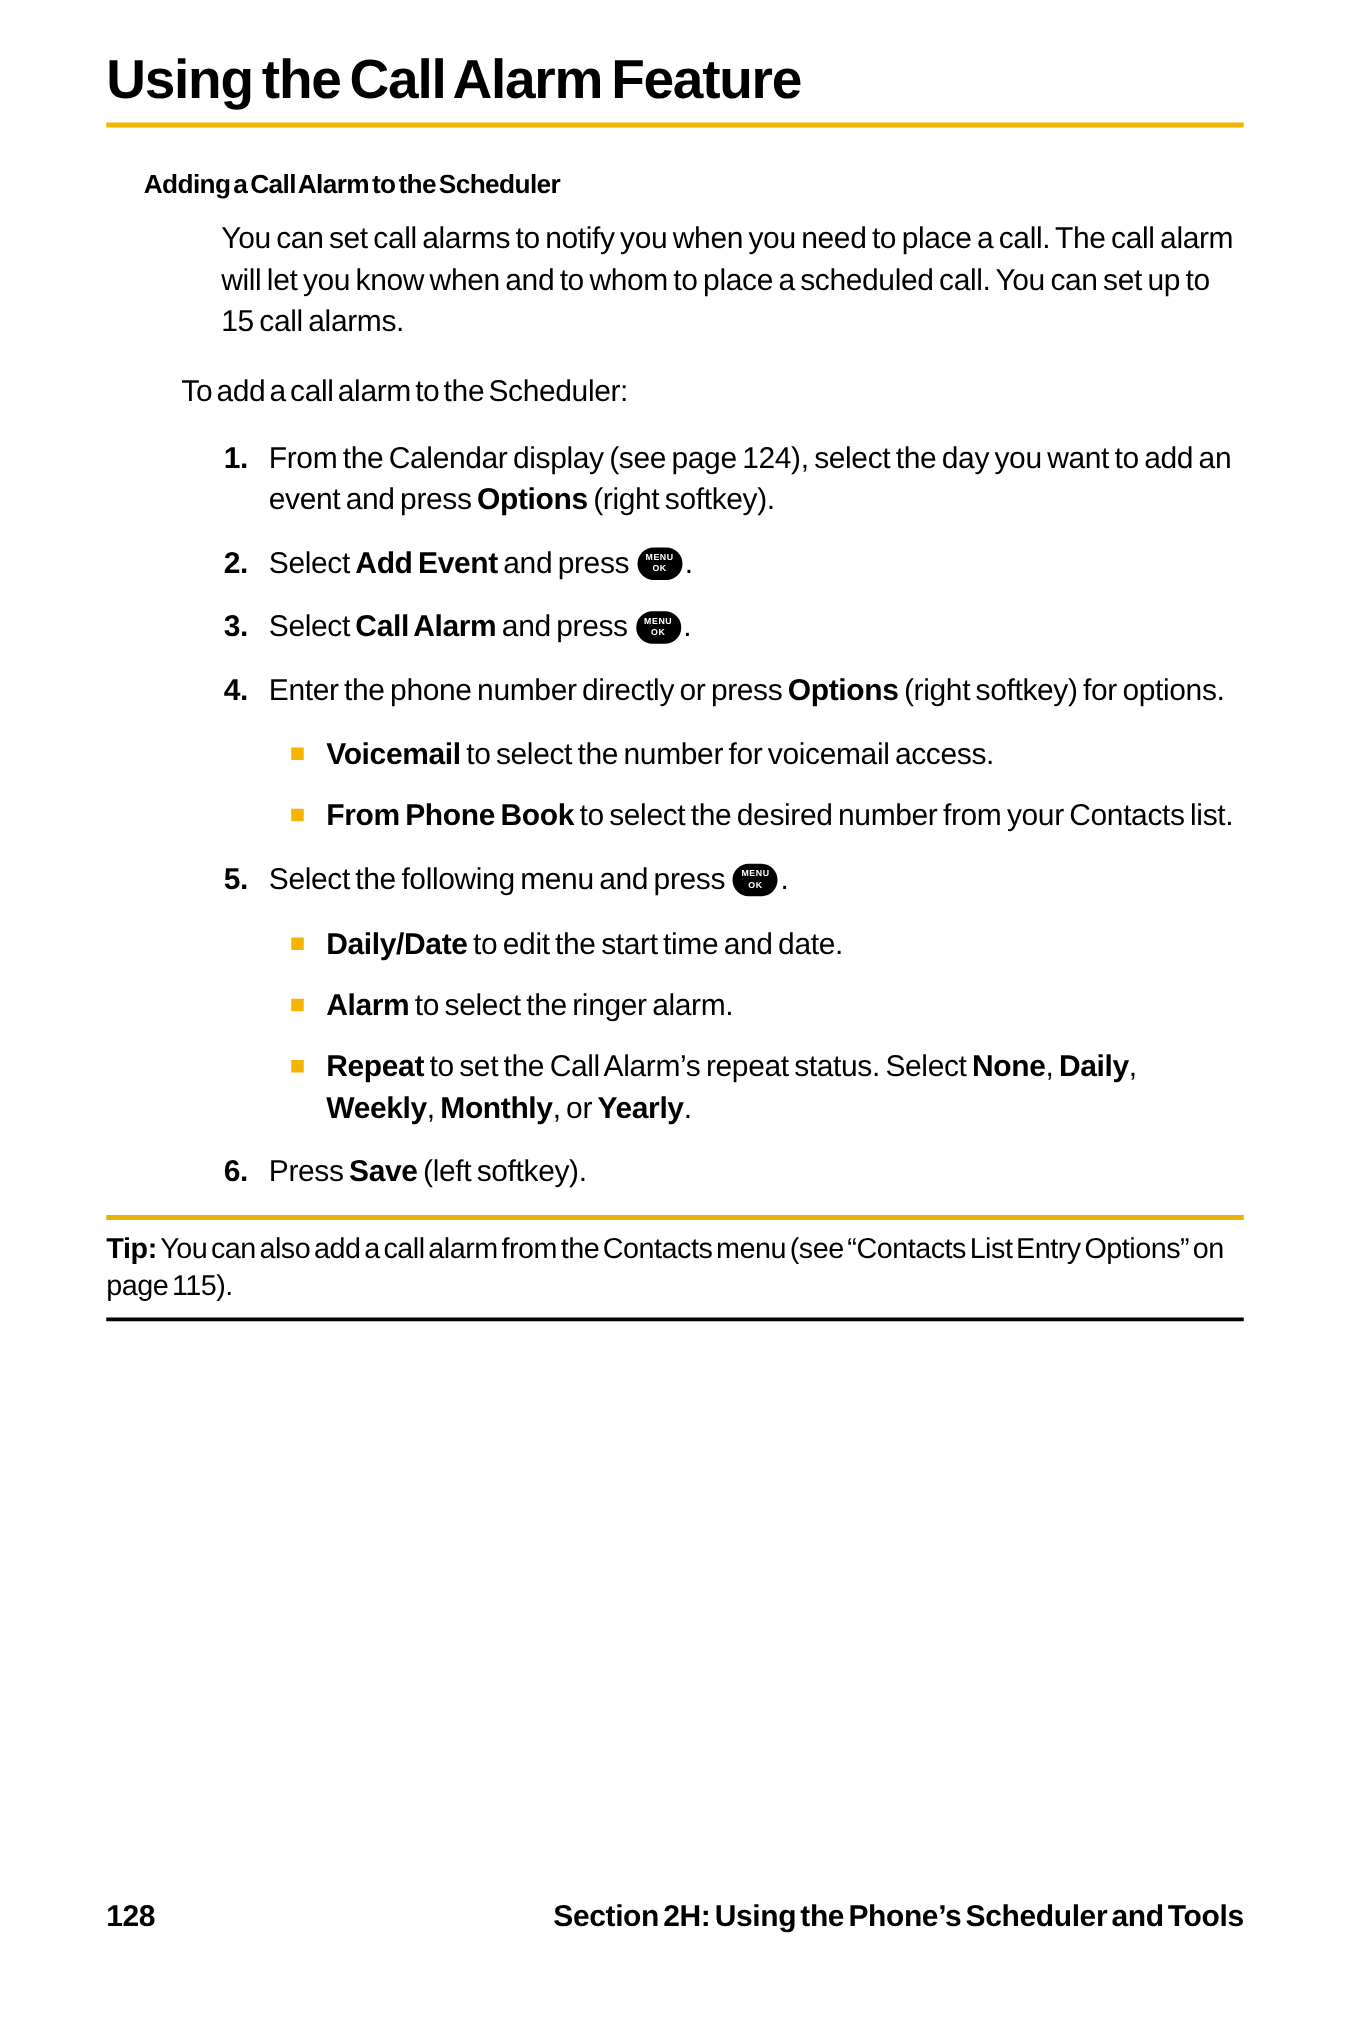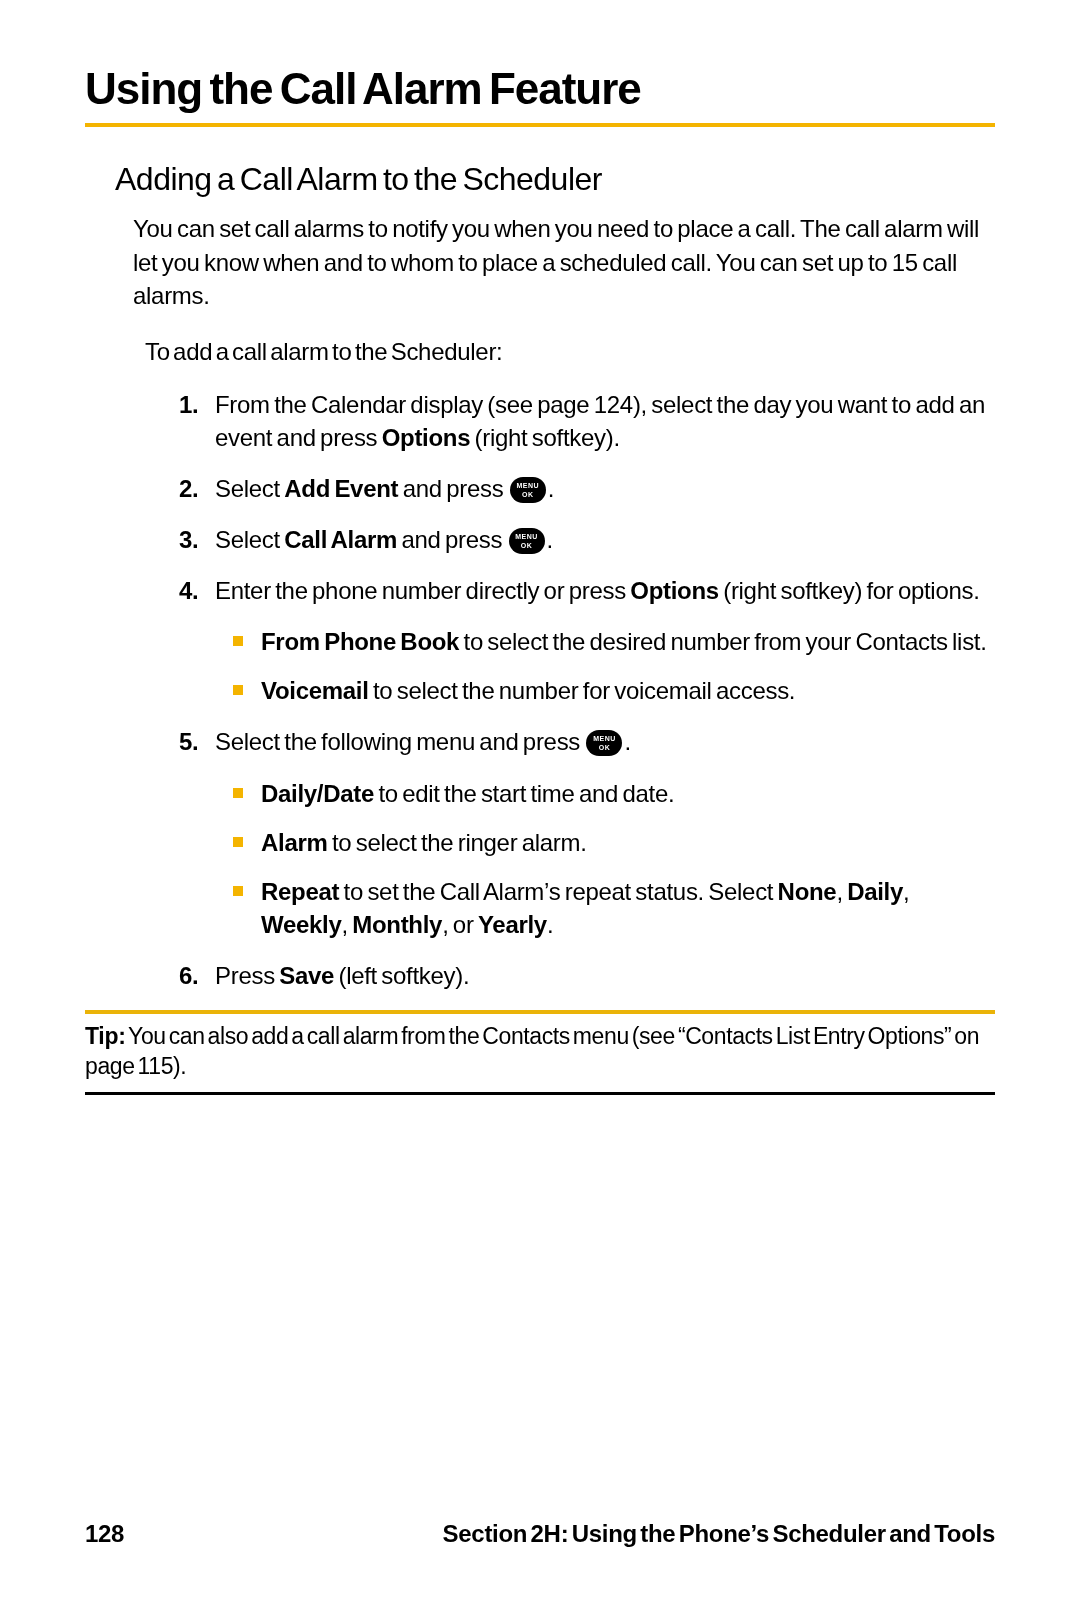--- a/index.html
+++ b/index.html
@@ -10,46 +10,46 @@
     height: 1620px;
     font-family: "Segoe UI", "Helvetica Neue", Arial, sans-serif;
     color: #000;
     -webkit-font-smoothing: antialiased;
   }
   .page {
     position: relative;
     box-sizing: border-box;
     width: 1080px;
     height: 1620px;
-    padding: 65px 85px 0 85px;
+    padding: 40px 85px 0 85px;
   }
   h1.title {
     font-size: 44px;
     font-weight: 700;
     letter-spacing: -1px;
     word-spacing: -4px;
     margin: 0 0 10px 0;
     line-height: 1.1;
   }
   .rule-yellow {
     height: 4px;
     background: #f4b400; 
     margin: 0 0 34px 0;
   }
   h2.subtitle {
-    font-size: 32px;
-    font-weight: 400;
+    font-size: 21px;
+    font-weight: 700;
     letter-spacing: -0.5px;
     word-spacing: -3px;
     margin: 0 0 14px 30px;
   }
   .intro {
     font-size: 24px;
     line-height: 1.38;
-    margin: 0 0 26px 48px;
+    margin: 0 0 26px 92px;
     letter-spacing: -0.3px;
     word-spacing: -2px;
   }
   .lead {
     font-size: 24px;
     font-weight: 400;
     margin: 0 0 22px 60px;
     letter-spacing: -0.3px;
     word-spacing: -3px;
   }
@@ -171,24 +171,24 @@
     </li>
 
     <li>
       <span>Select </span><span class="b">Call Alarm</span><span> and press </span><span class="menu-ok-icon"><span class="t1">MENU</span><span class="t2">OK</span></span><span>.</span>
     </li>
 
     <li>
       <span>Enter the phone number directly or press </span><span class="b">Options</span><span> (right softkey) for options.</span>
       <ul class="sub">
         <li>
+          <span class="b">Voicemail</span><span> to select the number for voicemail access.</span>
+        </li>
+        <li>
           <span class="b">From Phone Book</span><span> to select the desired number from your Contacts list.</span>
-        </li>
-        <li>
-          <span class="b">Voicemail</span><span> to select the number for voicemail access.</span>
         </li>
       </ul>
     </li>
 
     <li>
       <span>Select the following menu and press </span><span class="menu-ok-icon"><span class="t1">MENU</span><span class="t2">OK</span></span><span>.</span>
       <ul class="sub">
         <li>
           <span class="b">Daily/Date</span><span> to edit the start time and date.</span>
         </li>

